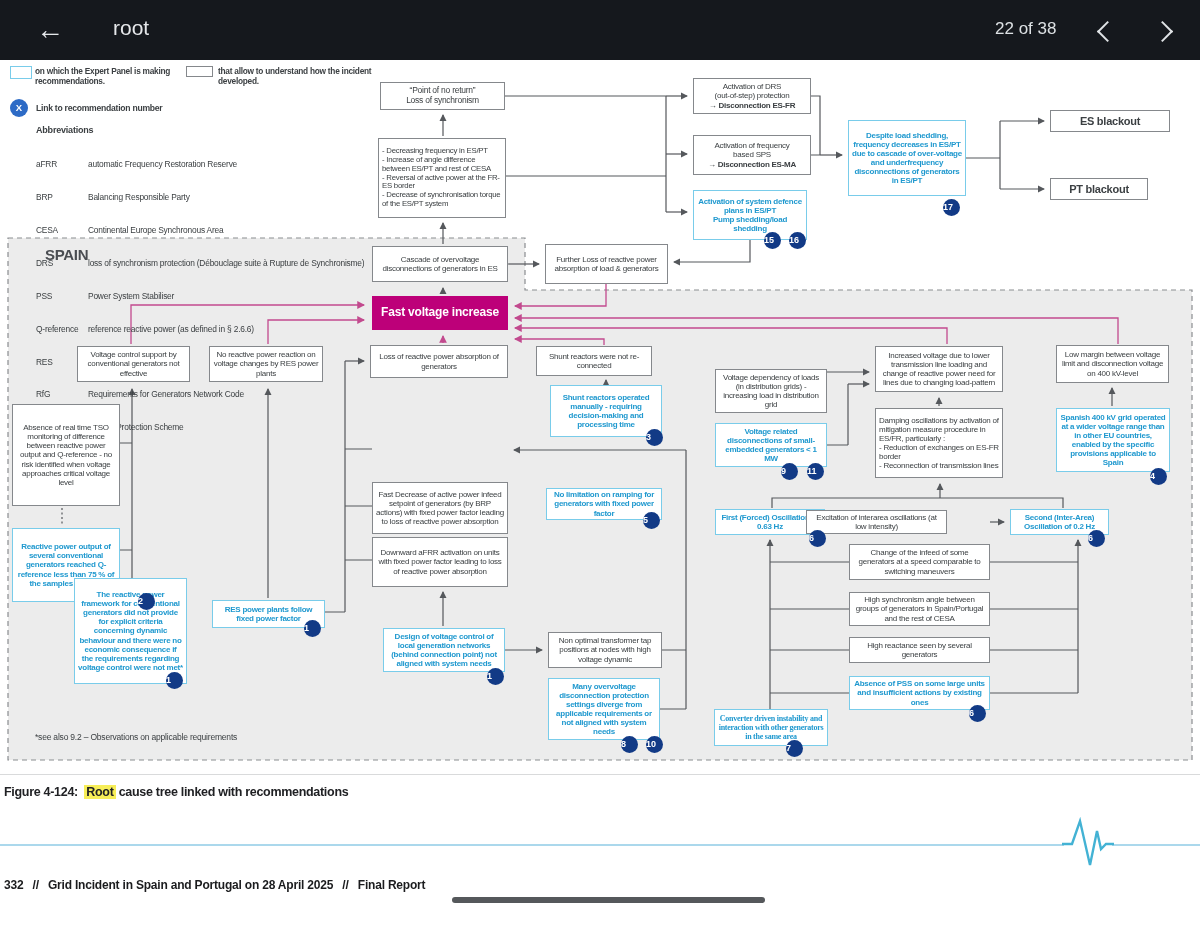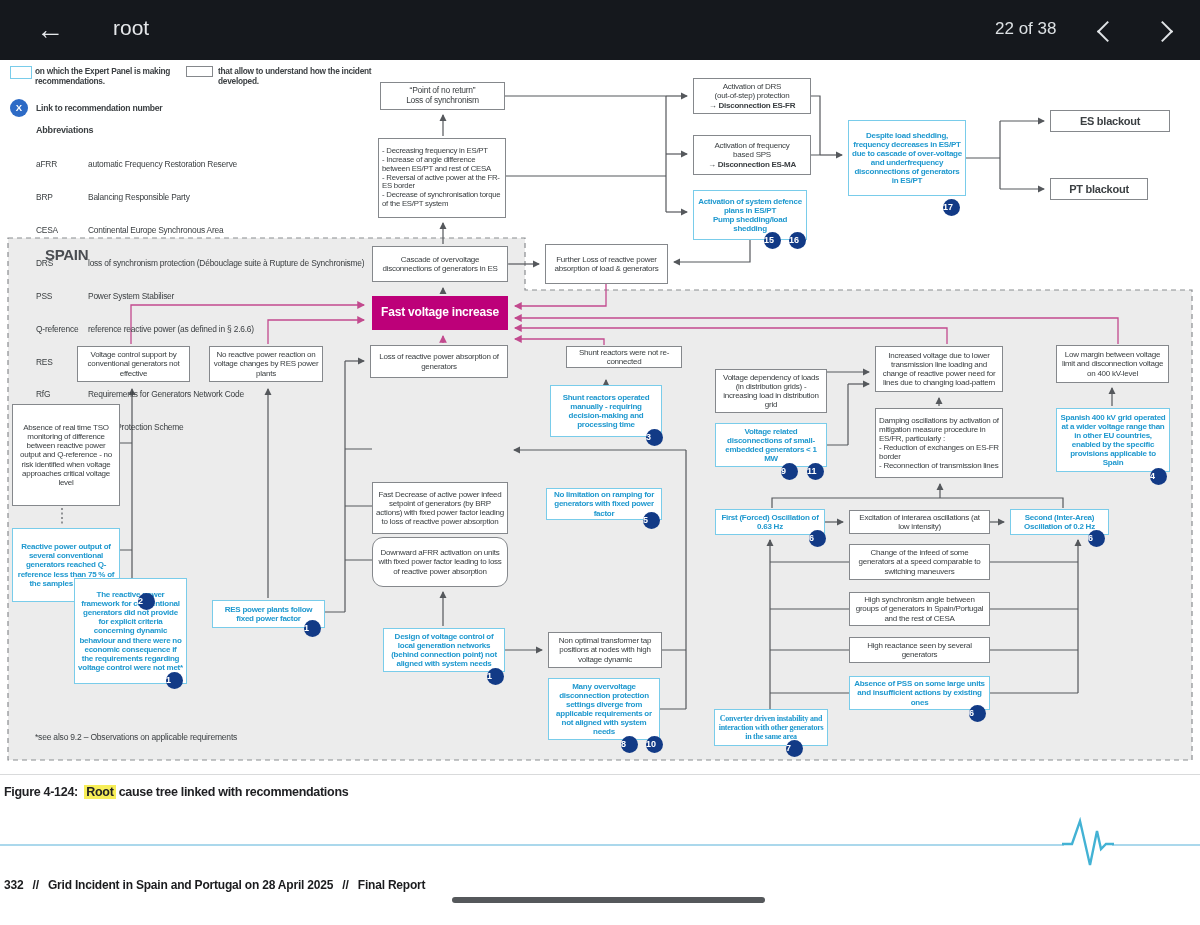--- a/index.html
+++ b/index.html
@@ -201,46 +201,46 @@
   <div class="box blk" style="left:1050px;top:50px;width:120px;height:22px;">ES blackout</div>
   <div class="box blk" style="left:1050px;top:118px;width:98px;height:22px;">PT blackout</div>
 
   <div class="box" style="left:372px;top:186px;width:136px;height:36px;">Cascade of overvoltage disconnections of generators in ES</div>
   <div class="box" style="left:545px;top:184px;width:123px;height:40px;">Further Loss of reactive power absorption of load &amp; generators</div>
   <div class="box mag" style="left:372px;top:236px;width:136px;height:34px;">Fast voltage increase</div>
 
   <div class="box" style="left:77px;top:286px;width:113px;height:36px;">Voltage control support by conventional generators not effective</div>
   <div class="box" style="left:209px;top:286px;width:114px;height:36px;">No reactive power reaction on voltage changes by RES power plants</div>
   <div class="box" style="left:370px;top:285px;width:138px;height:33px;">Loss of reactive power absorption of generators</div>
-  <div class="box" style="left:566px;top:286px;width:116px;height:22px;">Shunt reactors were not re-connected</div>
+  <div class="box" style="left:536px;top:286px;width:116px;height:30px;">Shunt reactors were not re-connected</div>
   <div class="box cyan" style="left:550px;top:325px;width:112px;height:52px;">Shunt reactors operated manually - requiring decision-making and processing time</div>
 
   <div class="box" style="left:12px;top:344px;width:108px;height:102px;">Absence of real time TSO monitoring of difference between reactive power output and Q-reference - no risk identified when voltage approaches critical voltage level</div>
   <div class="box cyan" style="left:12px;top:468px;width:108px;height:74px;">Reactive power output of several conventional generators reached Q-reference less than 75 % of the samples (hourly)</div>
   <div class="box cyan" style="left:74px;top:518px;width:113px;height:106px;">The reactive power framework for conventional generators did not provide for explicit criteria concerning dynamic behaviour and there were no economic consequence if the requirements regarding voltage control were not met*</div>
   <div class="box cyan" style="left:212px;top:540px;width:113px;height:28px;">RES power plants follow fixed power factor</div>
 
   <div class="box" style="left:372px;top:422px;width:136px;height:52px;">Fast Decrease of active power infeed setpoint of generators (by BRP actions) with fixed power factor leading to loss of reactive power absorption</div>
-  <div class="box" style="left:372px;top:477px;width:136px;height:50px;border-radius:11px;">Downward aFRR activation on units with fixed power factor leading to loss of reactive power absorption</div>
+  <div class="box" style="left:372px;top:477px;width:136px;height:50px;">Downward aFRR activation on units with fixed power factor leading to loss of reactive power absorption</div>
   <div class="box cyan" style="left:546px;top:428px;width:116px;height:32px;">No limitation on ramping for generators with fixed power factor</div>
   <div class="box cyan" style="left:383px;top:568px;width:122px;height:44px;">Design of voltage control of local generation networks (behind connection point) not aligned with system needs</div>
   <div class="box" style="left:548px;top:572px;width:114px;height:36px;">Non optimal transformer tap positions at nodes with high voltage dynamic</div>
   <div class="box" style="left:715px;top:309px;width:112px;height:44px;">Voltage dependency of loads (in distribution grids) - increasing load in distribution grid</div>
 
   <div class="box cyan" style="left:548px;top:618px;width:112px;height:62px;">Many overvoltage disconnection protection settings diverge from applicable requirements or not aligned with system needs</div>
   <div class="box cyan" style="left:715px;top:363px;width:112px;height:44px;">Voltage related disconnections of small-embedded generators &lt; 1 MW</div>
   <div class="box" style="left:875px;top:286px;width:128px;height:46px;">Increased voltage due to lower transmission line loading and change of reactive power need for lines due to changing load-pattern</div>
   <div class="box leftal" style="left:875px;top:348px;width:128px;height:70px;">Damping oscillations by activation of mitigation measure procedure in ES/FR, particularly :
 - Reduction of exchanges on ES-FR border
 - Reconnection of transmission lines</div>
   <div class="box" style="left:1056px;top:285px;width:113px;height:38px;">Low margin between voltage limit and disconnection voltage on 400 kV-level</div>
   <div class="box cyan" style="left:1056px;top:348px;width:114px;height:64px;">Spanish 400 kV grid operated at a wider voltage range than in other EU countries, enabled by the specific provisions applicable to Spain</div>
 
   <div class="box cyan" style="left:715px;top:449px;width:110px;height:26px;">First (Forced) Oscillation of 0.63 Hz</div>
-  <div class="box" style="left:849px;top:450px;width:141px;height:24px;">Excitation of interarea oscillations (at low intensity)</div>
+  <div class="box" style="left:806px;top:450px;width:141px;height:24px;">Excitation of interarea oscillations (at low intensity)</div>
   <div class="box cyan" style="left:1010px;top:449px;width:99px;height:26px;">Second (Inter-Area) Oscillation of 0.2 Hz</div>
   <div class="box" style="left:849px;top:484px;width:141px;height:36px;">Change of the infeed of some generators at a speed comparable to switching maneuvers</div>
   <div class="box" style="left:849px;top:532px;width:141px;height:34px;">High synchronism angle between groups of generators in Spain/Portugal and the rest of CESA</div>
   <div class="box" style="left:849px;top:577px;width:141px;height:26px;">High reactance seen by several generators</div>
   <div class="box cyan" style="left:849px;top:616px;width:141px;height:34px;">Absence of PSS on some large units and insufficient actions by existing ones</div>
   <div class="box cyan" style="left:714px;top:649px;width:114px;height:37px;font-family:Liberation Serif, serif;">Converter driven instability and interaction with other generators in the same area</div>
 
   <span class="badge" style="left:764px;top:172px;">15</span>
   <span class="badge" style="left:789px;top:172px;">16</span>
   <span class="badge" style="left:943px;top:139px;">17</span>

